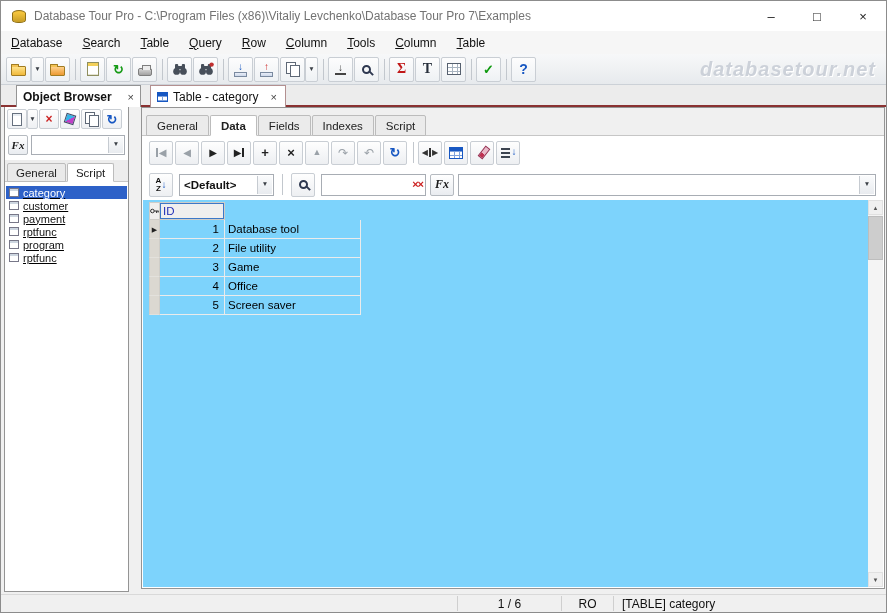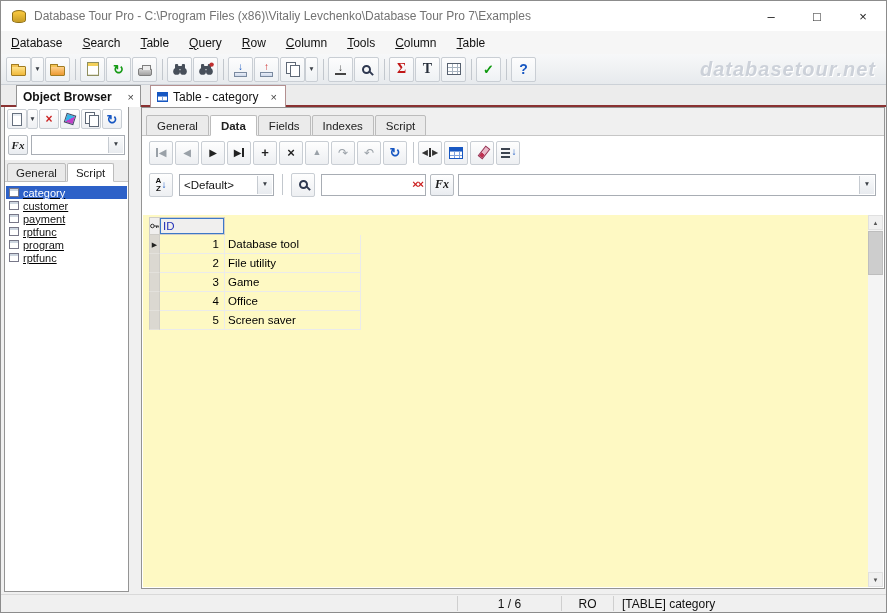--- a/index.html
+++ b/index.html
@@ -119,21 +119,21 @@
                 background:#fff; border:1px solid #949494; border-top:none; }
   .ob-toolbar { height:24px; display:flex; align-items:center; padding-left:2px; gap:1px; }
   .sb { width:20px; height:20px; border:1px solid #c9ced4; border-radius:2px;
         background:linear-gradient(#fefefe,#eef0f3); display:flex; align-items:center; justify-content:center; }
   .sb.dd-part { width:11px; margin-left:-1px; }
   .ob-filter { height:27px; display:flex; align-items:center; gap:3px; padding:0 3px; }
   .fx-btn { width:24px; height:22px; border:1px solid #b5bac0; border-radius:2px;
             background:linear-gradient(#fff,#e9ecf0); font-family:"Liberation Serif",serif;
             font-style:italic; font-weight:bold; font-size:12px; color:#1a1a1a; }
   .fx-btn.small { width:20px; height:20px; font-size:11px; }
-  .combo { position:relative; background:#fff; border:1px solid #a8adb4; }
+  .combo { position:relative; background:#fff; border:1px solid #a8adb4;font-weight:bold; }
   .combo-text { position:absolute; left:4px; top:50%; transform:translateY(-50%);
                 font-size:11.5px; color:#111; white-space:nowrap; }
   .dd-btn { position:absolute; right:1px; top:1px; bottom:1px; width:15px;
             background:linear-gradient(#fafbfc,#e8ebef); border-left:1px solid #c6cbd1;
             display:flex; align-items:center; justify-content:center; }
   .ob-filter .combo { flex:1; height:20px; }
   .ob-tabs { height:22px; background:#ededed; display:flex; align-items:flex-end;
              padding-left:2px; border-bottom:1px solid #c6c6c6; margin-top:2px; }
   .ob-tab { height:19px; line-height:18px; padding:0 8px; font-size:11.5px; background:#eaeaea;
             border:1px solid #bcbcbc; margin:0 1px -1px 0; border-radius:2px 2px 0 0; color:#222; }
@@ -168,21 +168,21 @@
   .sort-combo { width:95px; height:22px; }
   .search-box { position:relative; width:105px; height:22px; border:1px solid #a8adb4;
                 background:#fff; display:flex; align-items:center; }
   .search-input { border:0; outline:0; flex:1; height:100%; font:12px "Liberation Sans",sans-serif;
                   padding:0 18px 0 4px; background:transparent; }
   .clear-x { position:absolute; right:2px; top:4px; color:#cc2222; font-weight:bold;
              font-size:11px; letter-spacing:-1px; line-height:1; }
   .big-combo { flex:1; height:22px; }
 
   
-  .grid-area { position:absolute; left:1px; right:1px; top:92px; bottom:1px; background:#fef9c3;margin-top:15px; }
+  .grid-area { position:absolute; left:1px; right:1px; top:92px; bottom:1px; background:#7dd3fc; }
   .data-grid { position:absolute; left:6px; top:2px; }
   .grid-row { display:flex; height:19px; }
   .grid-row.header { height:18px; }
   .gh-cell { background:#f0efee; border-right:1px solid #cfcdc8; border-top:1px solid #cfcdc8;
              border-bottom:1px solid #cfcdc8; color:#2230b8; font-size:11.5px;
              display:flex; align-items:center; padding:0 3px; }
   .gh-cell.mk { width:11px; padding:0; border-left:1px solid #cfcdc8; justify-content:center; }
   .gh-cell.id { width:65px; box-shadow:inset 0 0 0 1px #3c78c8; }
   .gh-cell.name { width:136px; }
   .mk-cell { width:11px; background:#dbd8d1; border-left:1px solid #cfcdc8;

